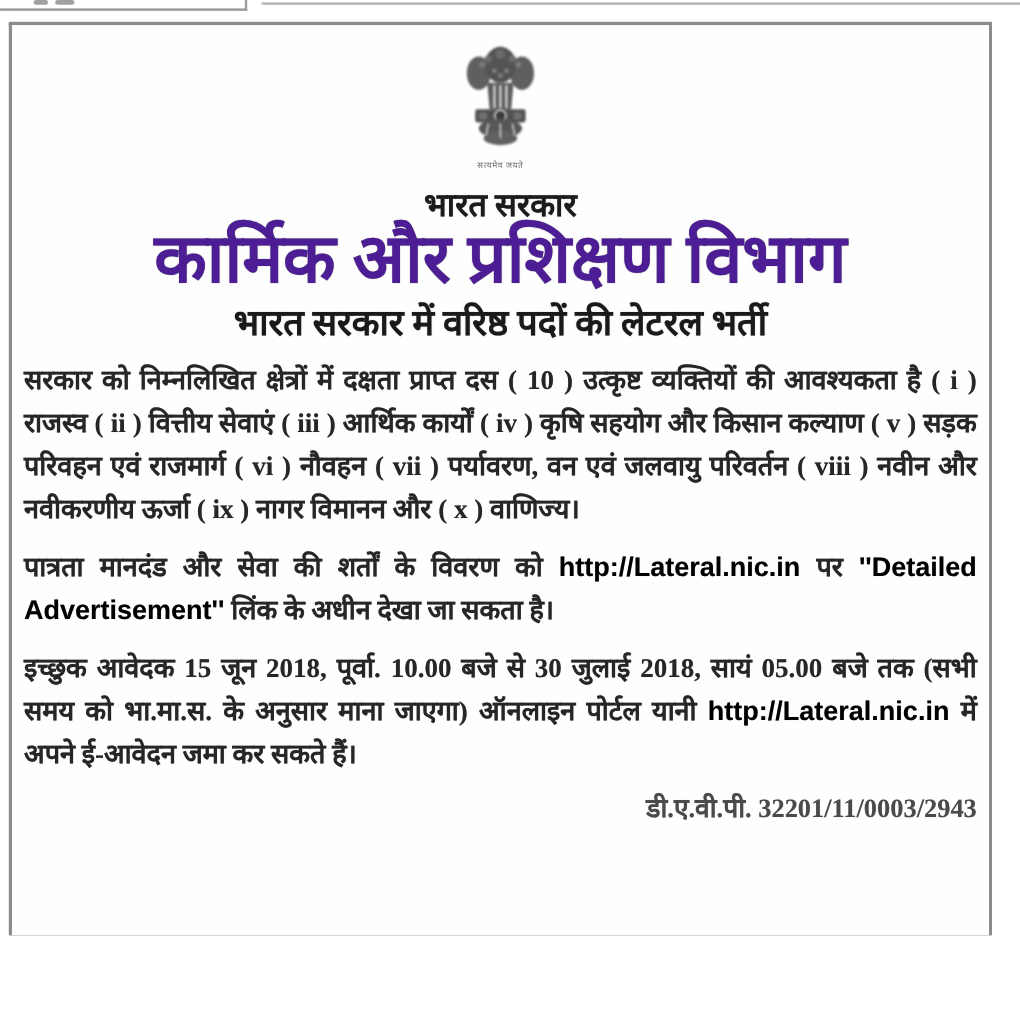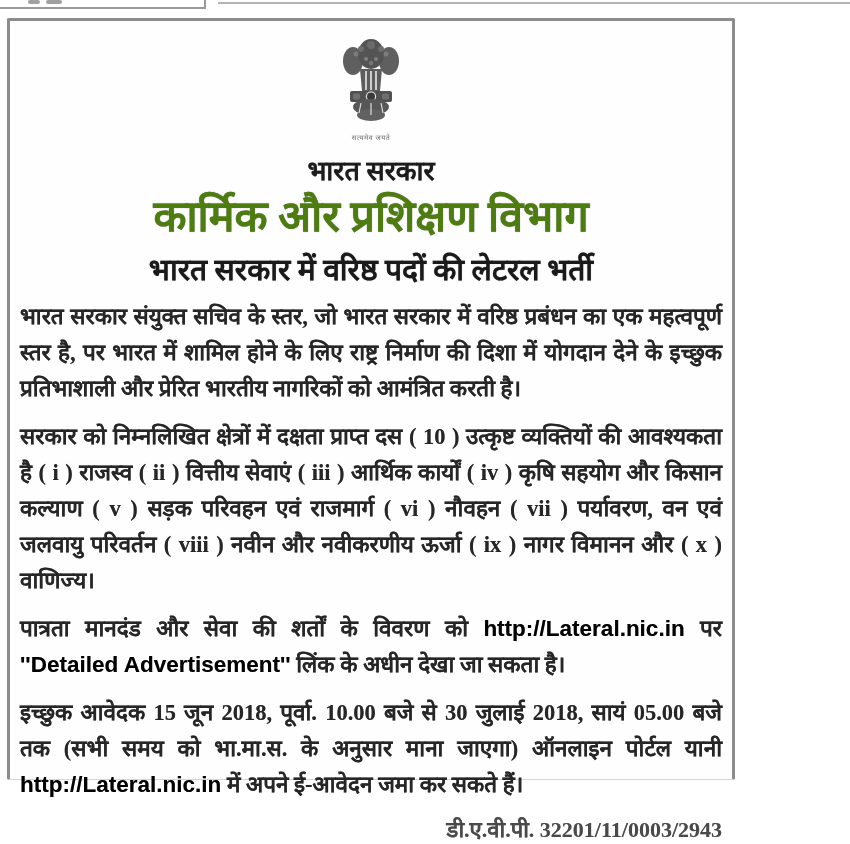--- a/index.html
+++ b/index.html
@@ -18,21 +18,21 @@
     background: #555; opacity: .55; border-radius: 2px; filter: blur(.6px);
   }
   .frag-line-left { left: 0; top: 7px; width: 206px; height: 2px; }
   .frag-tick-left { left: 204px; top: 0; width: 2px; height: 9px; }
   .frag-line-right { left: 218px; top: 2px; width: 632px; height: 2px; background: #b3b3b3; }
 
   
   .ad-box {
     position: absolute;
     left: 7px; top: 18px;
-    width: 728px; height: 762px;
+    width: 820px; height: 762px;
     background: #fefefe;
     border: 3px solid #8c8c8c;
     border-bottom: 1px solid #d6d6d6;
     border-radius: 2px;
     box-sizing: border-box;
     padding: 14px 6px 0 6px;
     text-align: center;
     color: #222;
   }
 
@@ -50,23 +50,23 @@
 
   .h-govt {
     margin: 12px 0 0 0;
     font-size: 27px; line-height: 32px;
     font-weight: 700;
     color: #1c1c1c;
     text-shadow: 0 0 .7px rgba(0,0,0,.5);
   }
   .h-dept {
     margin: 4px 0 0 0;
-    font-size: 43px; line-height: 52px;
+    font-size: 57px; line-height: 52px;
     font-weight: 700;
-    color: #4d7c0f;
+    color: #4c1d95;
     text-shadow: 0 0 .9px rgba(0,0,0,.55);
   }
   .h-sub {
     margin: 8px 0 0 0;
     font-size: 30px; line-height: 38px;
     font-weight: 700;
     color: #1a1a1a;
     text-shadow: 0 0 .8px rgba(0,0,0,.5);
   }
 
@@ -149,21 +149,20 @@
     <span class="emblem-caption">सत्यमेव जयते</span>
   </div>
 
   <div class="h-govt">भारत सरकार</div>
 
   <div class="h-dept">कार्मिक और प्रशिक्षण विभाग</div>
 
   <div class="h-sub">भारत सरकार में वरिष्ठ पदों की लेटरल भर्ती</div>
 
   <div class="body-copy">
-    <p class="para"><span>भारत सरकार संयुक्त सचिव के स्तर, जो भारत सरकार में वरिष्ठ प्रबंधन का एक महत्वपूर्ण स्तर है, पर भारत में शामिल होने के लिए राष्ट्र निर्माण की दिशा में योगदान देने के इच्छुक प्रतिभाशाली और प्रेरित भारतीय नागरिकों को आमंत्रित करती है।</span></p>
     <p class="para"><span>सरकार को निम्नलिखित क्षेत्रों में दक्षता प्राप्त दस ( 10 ) उत्कृष्ट व्यक्तियों की आवश्यकता है ( i ) राजस्व ( ii ) वित्तीय सेवाएं ( iii ) आर्थिक कार्यों ( iv ) कृषि सहयोग और किसान कल्याण ( v ) सड़क परिवहन एवं राजमार्ग ( vi ) नौवहन ( vii ) पर्यावरण, वन एवं जलवायु परिवर्तन ( viii ) नवीन और नवीकरणीय ऊर्जा ( ix ) नागर विमानन और ( x ) वाणिज्य।</span></p>
     <p class="para"><span>पात्रता मानदंड और सेवा की शर्तों के विवरण को </span><b>http://Lateral.nic.in</b><span> पर </span><b>''Detailed Advertisement''</b><span> लिंक के अधीन देखा जा सकता है।</span></p>
     <p class="para"><span>इच्छुक आवेदक 15 जून 2018, पूर्वा. 10.00 बजे से 30 जुलाई 2018, सायं 05.00 बजे तक (सभी समय को भा.मा.स. के अनुसार माना जाएगा) ऑनलाइन पोर्टल यानी </span><b>http://Lateral.nic.in</b><span> में अपने ई-आवेदन जमा कर सकते हैं।</span></p>
   </div>
 
   <div class="footer-ref">डी.ए.वी.पी. 32201/11/0003/2943</div>
 
 </div>
 
 </body></html>

